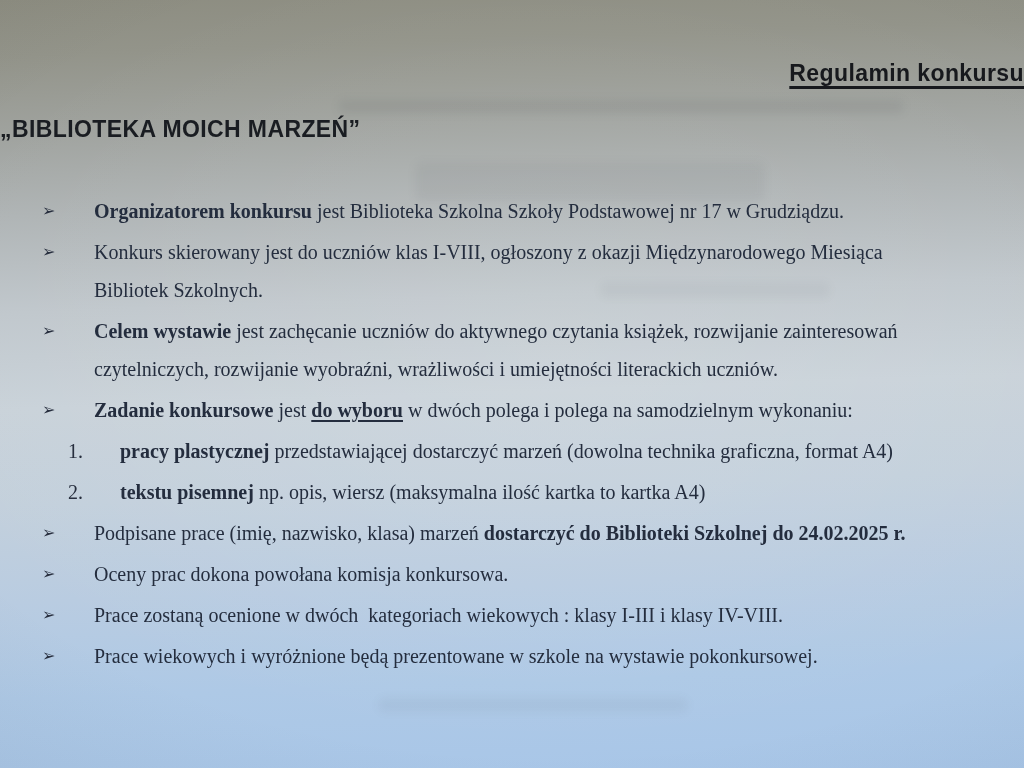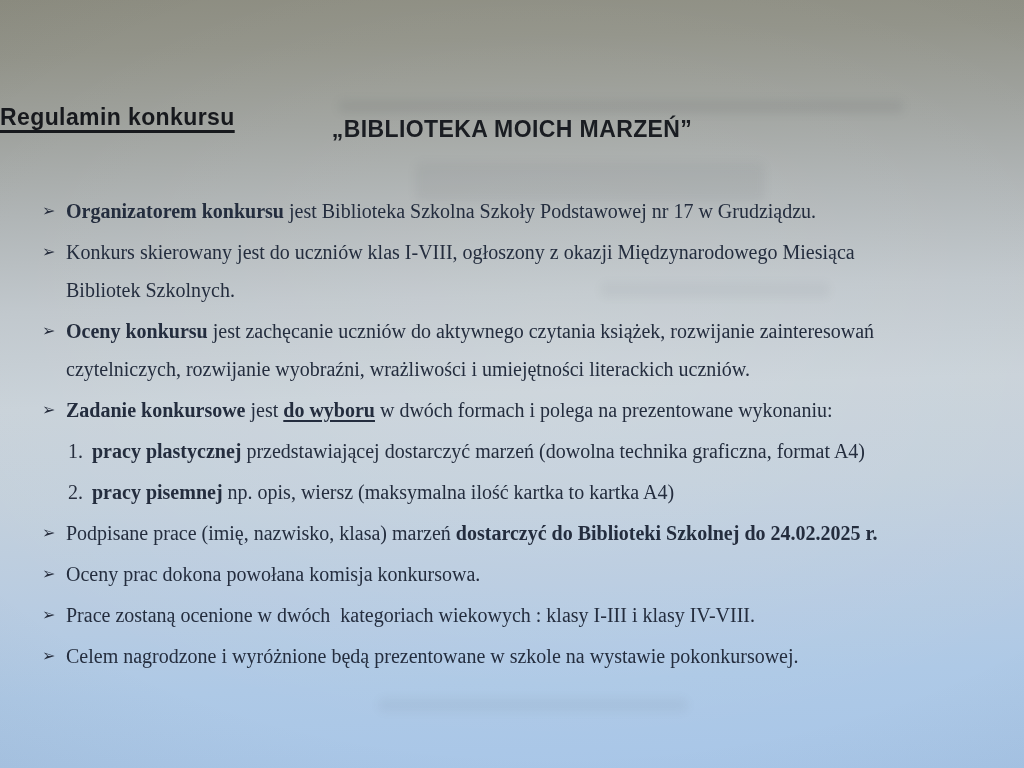--- a/index.html
+++ b/index.html
@@ -43,37 +43,36 @@
     pointer-events: none;
   }
   .ghost-1 { left: 338px; top: 100px; width: 566px; height: 13px; opacity: .55; }
   .ghost-2 { left: 415px; top: 162px; width: 350px; height: 40px; opacity: .35; }
   .ghost-3 { left: 600px; top: 282px; width: 230px; height: 16px; opacity: .30; }
   .ghost-4 { left: 378px; top: 698px; width: 310px; height: 14px; opacity: .35; }
 
   .page-title {
     position: absolute;
     top: 60px; left: 0; width: 100%;
-    text-align: left;
+    text-align: right;
     font-family: "Liberation Sans", sans-serif;
     font-weight: bold;
     font-size: 23px;
     letter-spacing: 0.4px;
     color: #17191d;
-    margin-top: 44px;
   }
   .page-title .u-line {
     text-decoration: underline;
     text-decoration-thickness: 2.5px;
     text-underline-offset: 5px;
   }
   .page-subtitle {
     position: absolute;
     top: 116px; left: 0; width: 100%;
-    text-align: center;
+    text-align: left;
     font-family: "Liberation Sans", sans-serif;
     font-weight: bold;
     font-size: 23px;
     letter-spacing: 0.4px;
     color: #1a1d22;
   }
 
   .rules-list {
     position: absolute;
     top: 192px; left: 42px; right: 30px;
@@ -93,20 +92,21 @@
   }
   .item.numbered { margin-left: 26px; }
   .item.numbered .marker {
     flex: 0 0 24px;
     font-family: "Liberation Serif", serif;
     font-size: 20px;
   }
   .item .text {
     flex: 1;
     white-space: pre-wrap;
+    margin-left: 28px;
   }
   .b { font-weight: bold; }
   .u { text-decoration: underline; text-decoration-thickness: 2px; text-underline-offset: 3px; text-align: right; }
 </style>
 </head>
 <body>
 
 <div class="vignette"></div>
 
 <div class="ghost ghost-1"></div>
@@ -125,44 +125,44 @@
     <span class="marker">➢</span>
     <span class="text"><span class="b">Organizatorem konkursu</span><span> jest Biblioteka Szkolna Szkoły Podstawowej nr 17 w Grudziądzu.</span></span>
   </div>
   <div class="item">
     <span class="marker">➢</span>
     <span class="text"><span>Konkurs skierowany jest do uczniów klas I-VIII, ogłoszony z okazji Międzynarodowego Miesiąca
 Bibliotek Szkolnych.</span></span>
   </div>
   <div class="item">
     <span class="marker">➢</span>
-    <span class="text"><span class="b">Oceny konkursu</span><span> jest zachęcanie uczniów do aktywnego czytania książek, rozwijanie zainteresowań
+    <span class="text"><span class="b">Celem wystawie</span><span> jest zachęcanie uczniów do aktywnego czytania książek, rozwijanie zainteresowań
 czytelniczych, rozwijanie wyobraźni, wrażliwości i umiejętności literackich uczniów.</span></span>
   </div>
   <div class="item">
     <span class="marker">➢</span>
-    <span class="text"><span class="b">Zadanie konkursowe</span><span> jest </span><span class="b u">do wyboru</span><span> w dwóch formach i polega na prezentowane wykonaniu:</span></span>
+    <span class="text"><span class="b">Zadanie konkursowe</span><span> jest </span><span class="b u">do wyboru</span><span> w dwóch polega i polega na samodzielnym wykonaniu:</span></span>
   </div>
   <div class="item numbered">
     <span class="marker">1.</span>
     <span class="text"><span class="b">pracy plastycznej</span><span> przedstawiającej dostarczyć marzeń (dowolna technika graficzna, format A4)</span></span>
   </div>
   <div class="item numbered">
     <span class="marker">2.</span>
-    <span class="text"><span class="b">pracy pisemnej</span><span> np. opis, wiersz (maksymalna ilość kartka to kartka A4)</span></span>
+    <span class="text"><span class="b">tekstu pisemnej</span><span> np. opis, wiersz (maksymalna ilość kartka to kartka A4)</span></span>
   </div>
   <div class="item">
     <span class="marker">➢</span>
     <span class="text"><span>Podpisane prace (imię, nazwisko, klasa) marzeń </span><span class="b">dostarczyć do Biblioteki Szkolnej do 24.02.2025 r.</span></span>
   </div>
   <div class="item">
     <span class="marker">➢</span>
     <span class="text"><span>Oceny prac dokona powołana komisja konkursowa.</span></span>
   </div>
   <div class="item">
     <span class="marker">➢</span>
     <span class="text"><span>Prace zostaną ocenione w dwóch  kategoriach wiekowych : klasy I-III i klasy IV-VIII.</span></span>
   </div>
   <div class="item">
     <span class="marker">➢</span>
-    <span class="text"><span>Celem nagrodzone i wyróżnione będą prezentowane w szkole na wystawie pokonkursowej.</span></span>
+    <span class="text"><span>Prace wiekowych i wyróżnione będą prezentowane w szkole na wystawie pokonkursowej.</span></span>
   </div>
 </div>
 
 </body></html>

